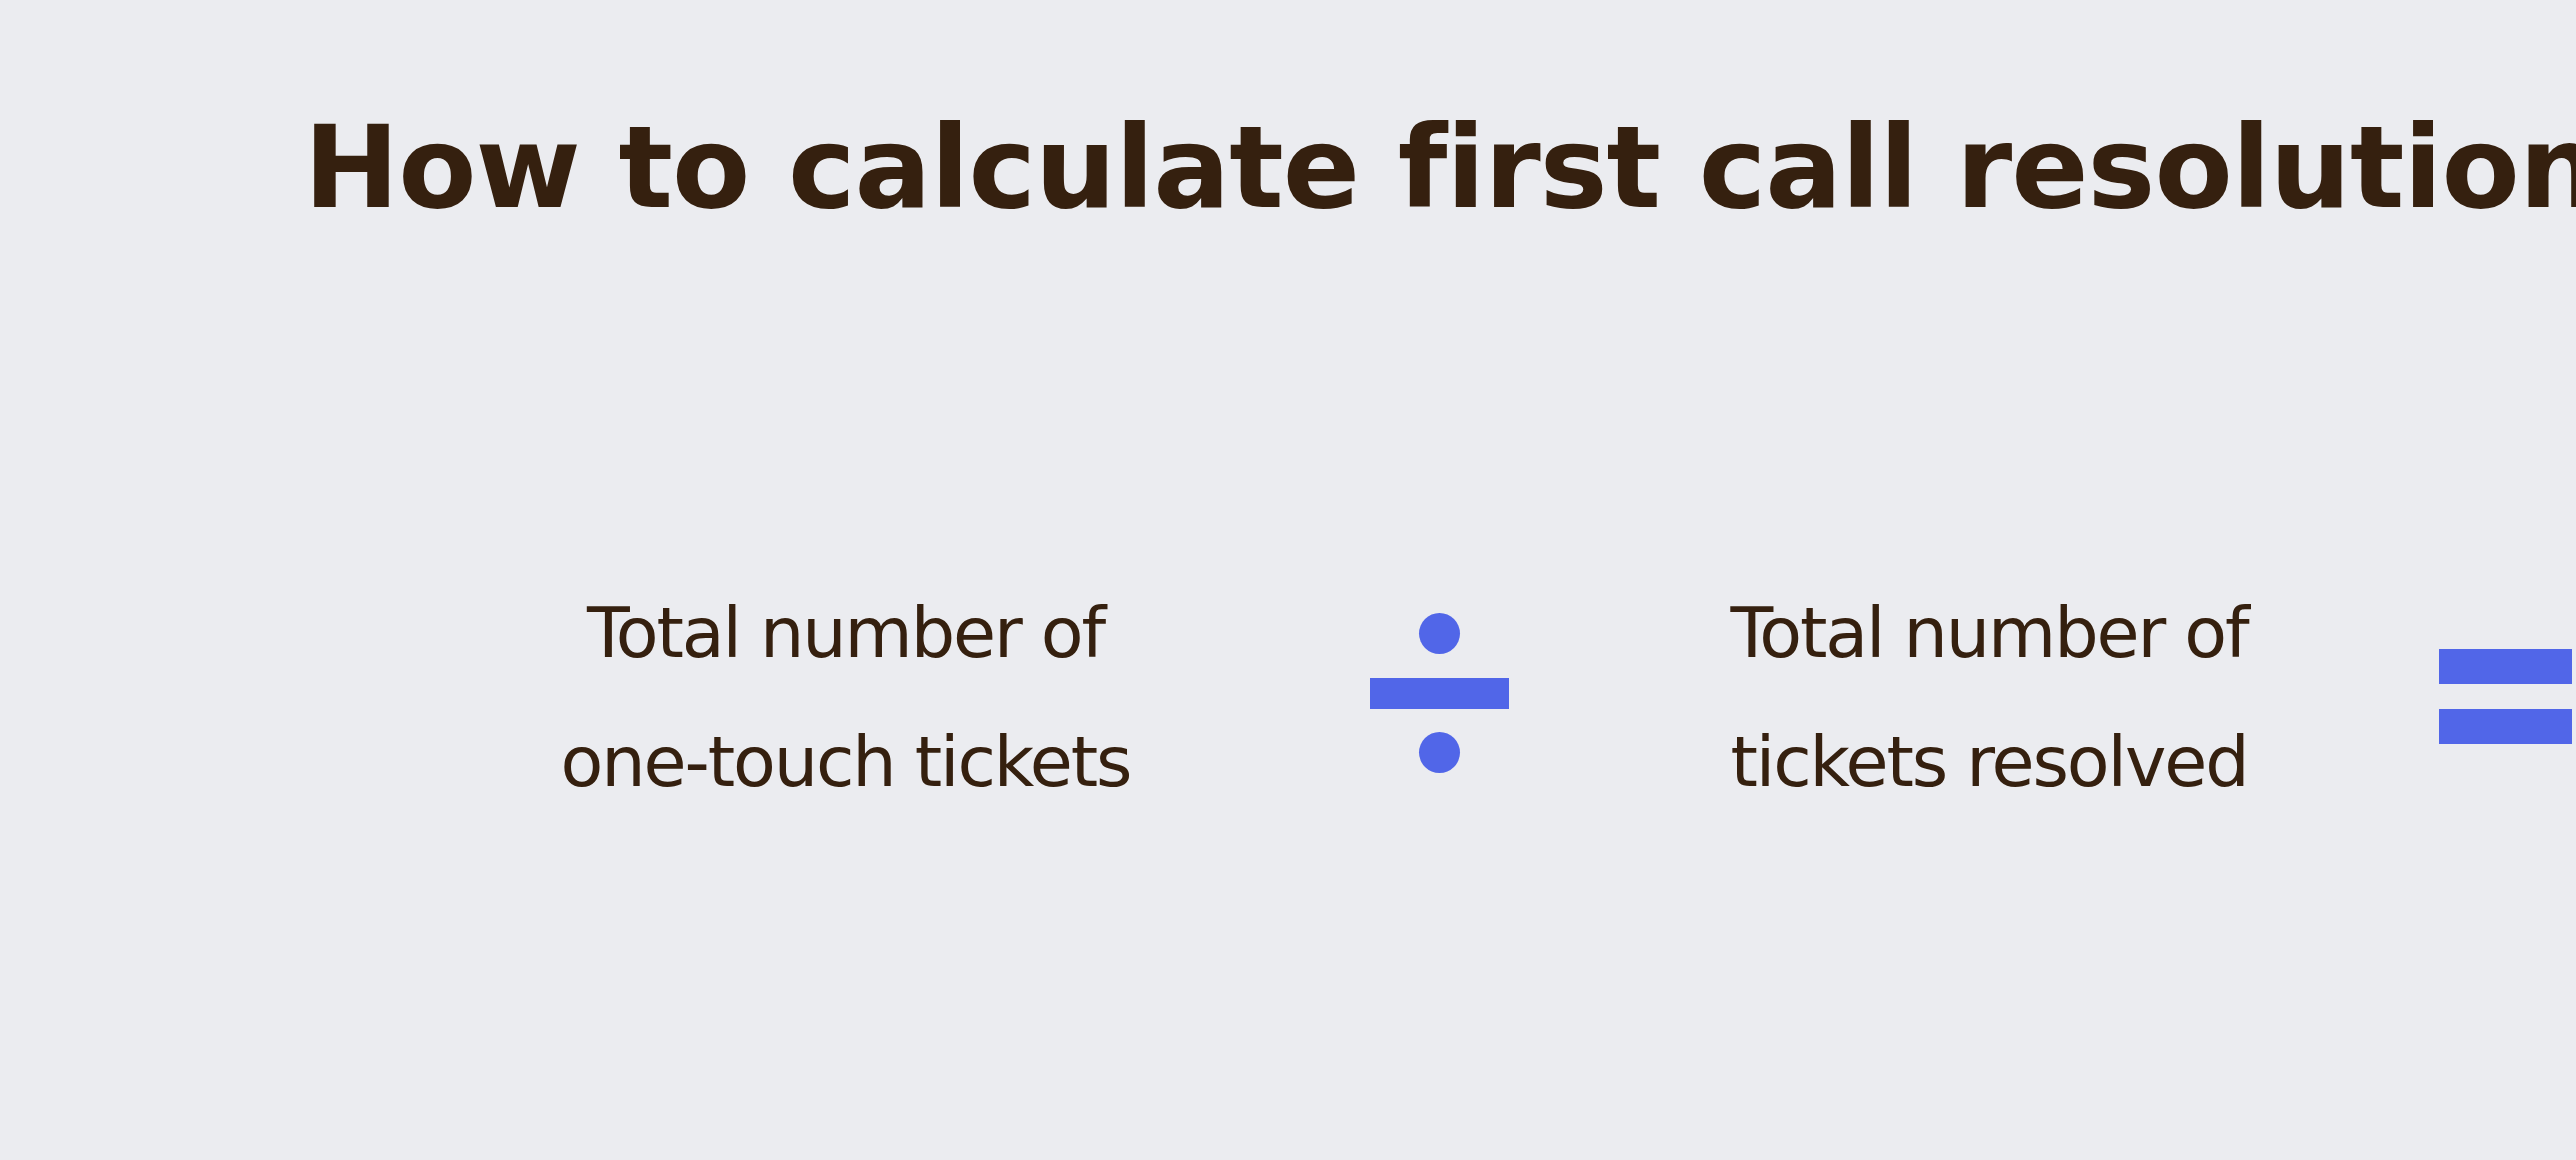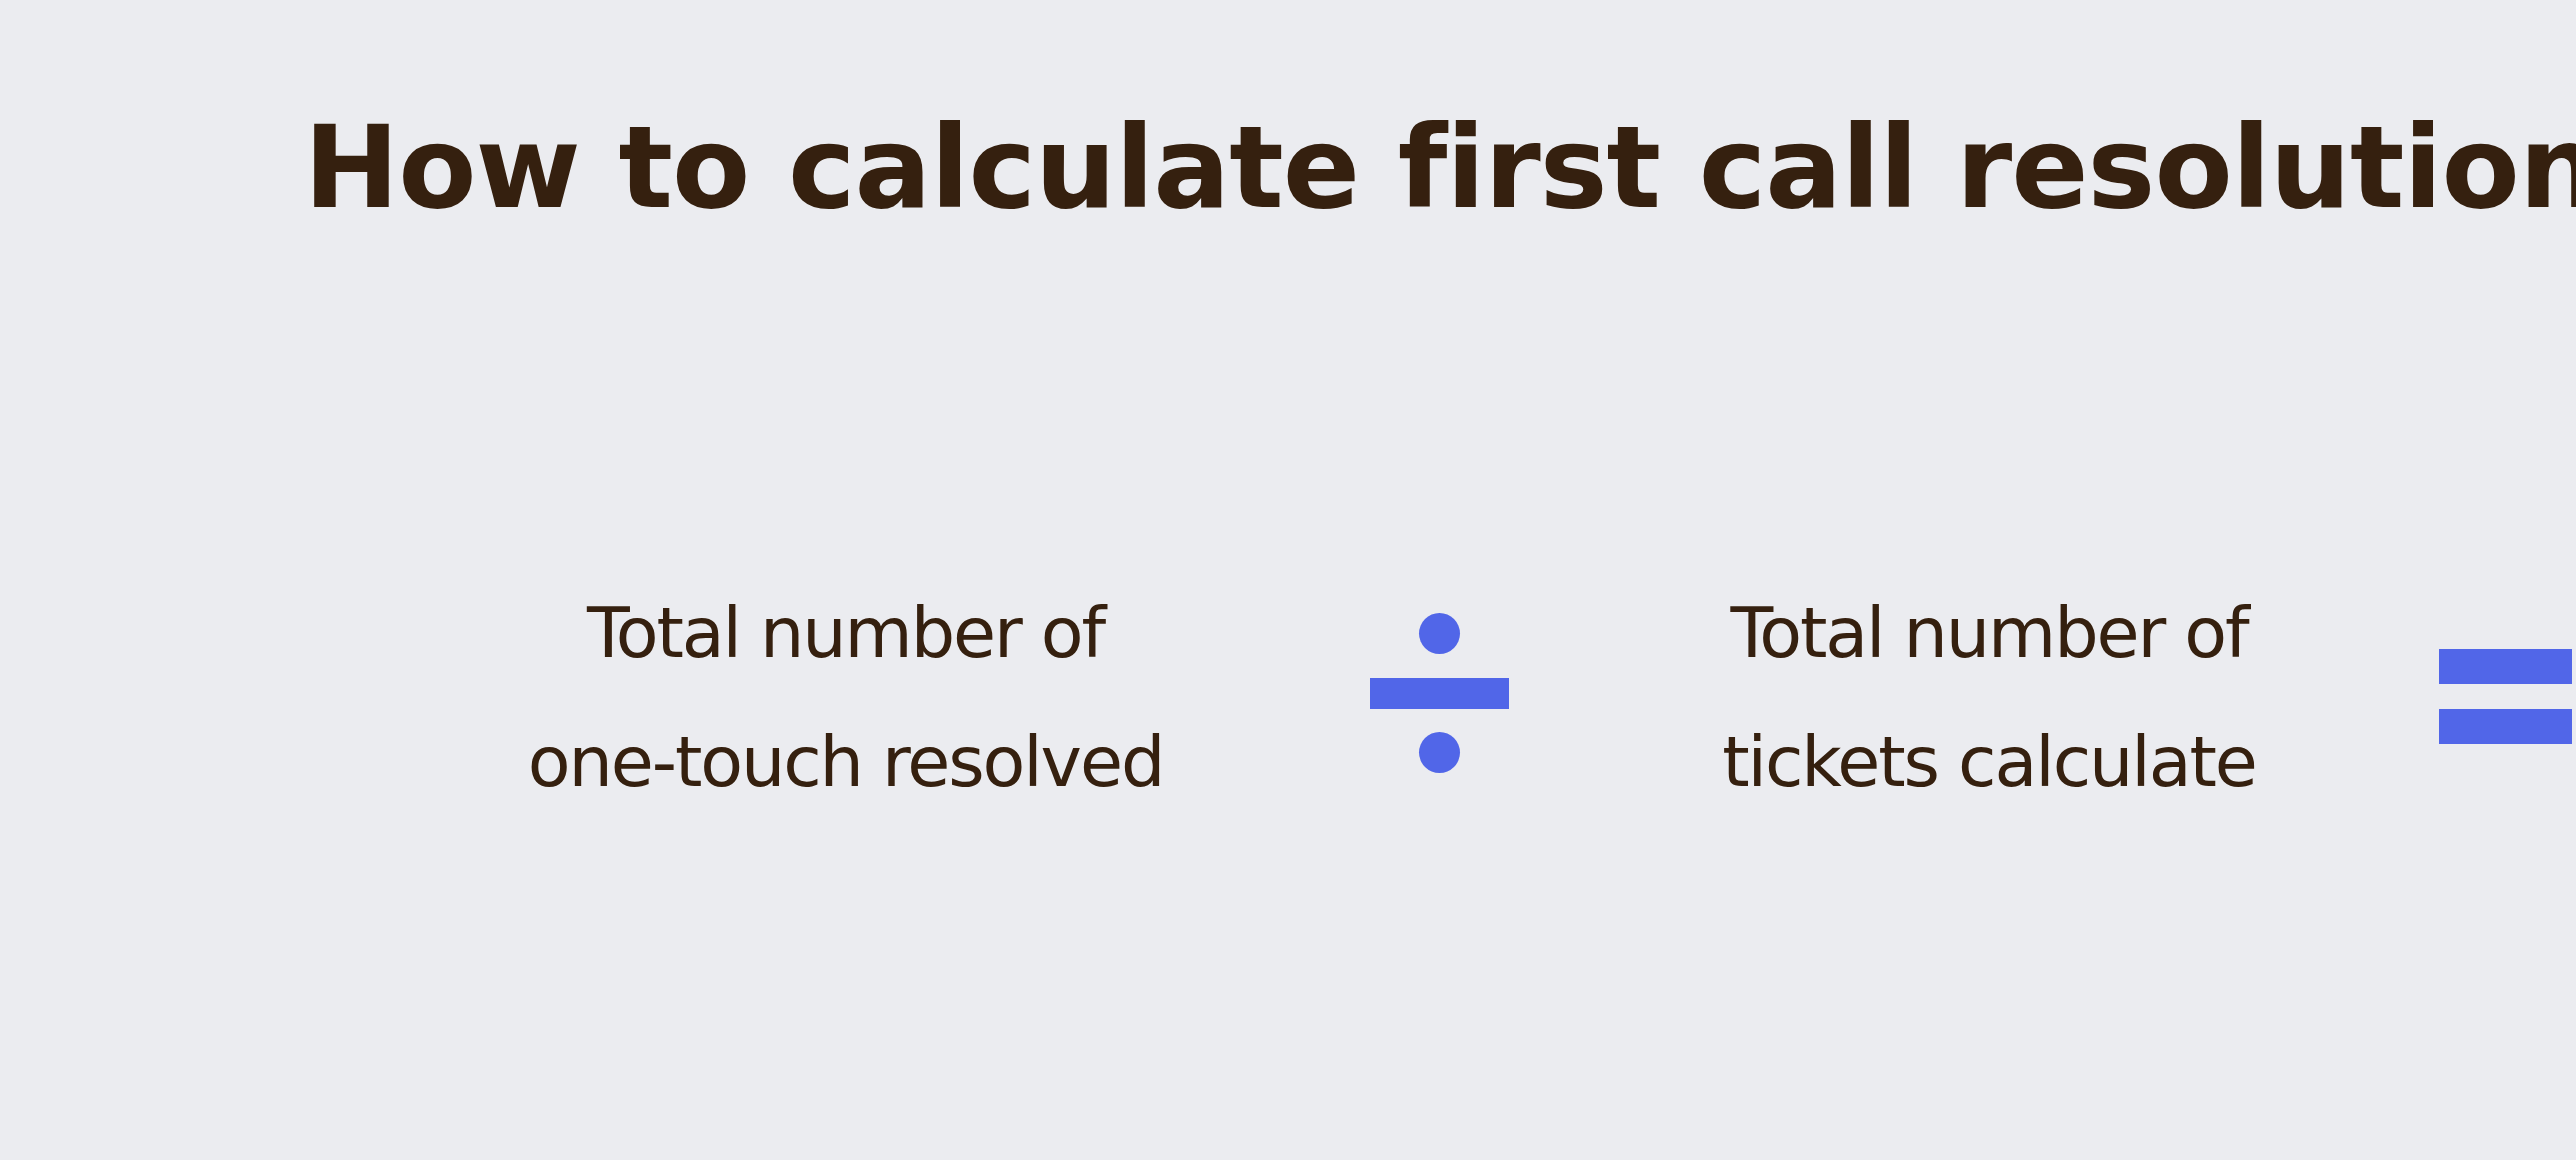--- a/index.html
+++ b/index.html
@@ -89,32 +89,32 @@
     .op-equals .bar.bottom { top: 60px; }
   </style>
 </head>
 <body>
 
 <div class="title">How to calculate first call resolution (FCR)</div>
 
 <div class="formula">
   <div class="term term-a">
     <span class="line">Total number of</span>
-    <span class="line">one-touch resolved</span>
+    <span class="line">one-touch tickets</span>
   </div>
 
   <div class="op-divide" aria-label="÷">
     <span class="dot top"></span>
     <span class="bar"></span>
     <span class="dot bottom"></span>
   </div>
 
   <div class="term term-b">
     <span class="line">Total number of</span>
-    <span class="line">tickets calculate</span>
+    <span class="line">tickets resolved</span>
   </div>
 
   <div class="op-equals" aria-label="=">
     <span class="bar top"></span>
     <span class="bar bottom"></span>
   </div>
 
 </div>
 
 

